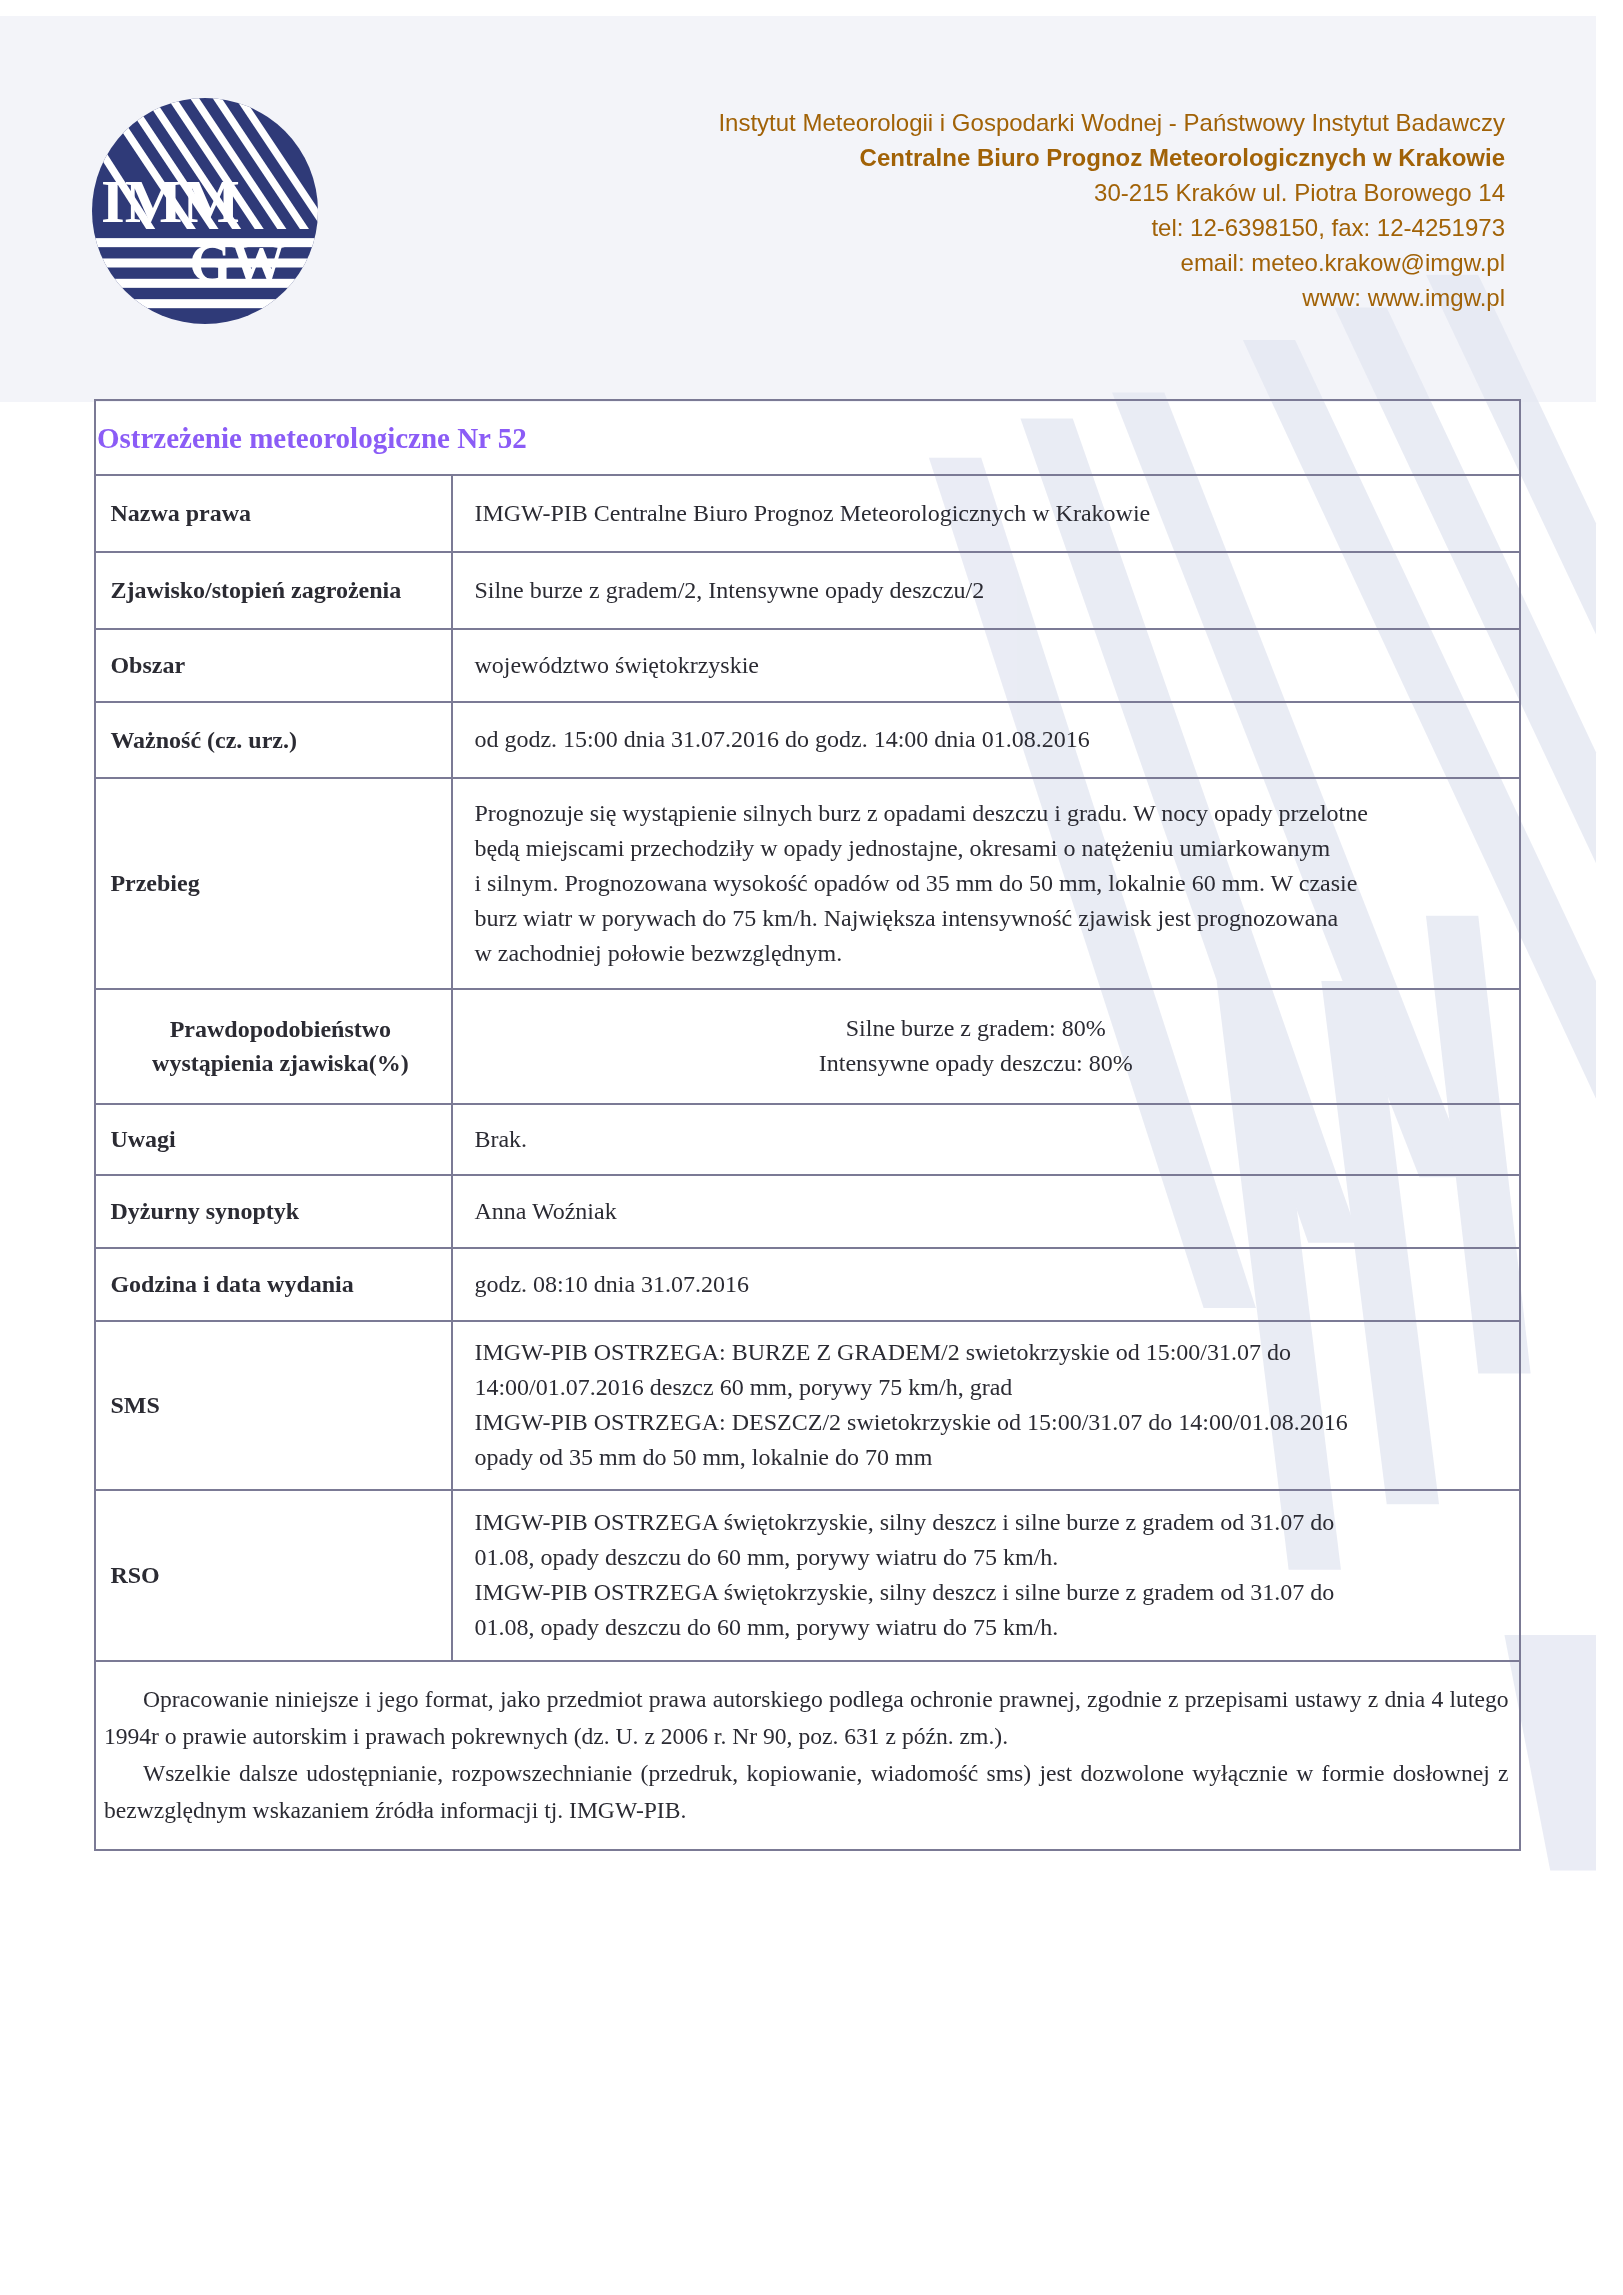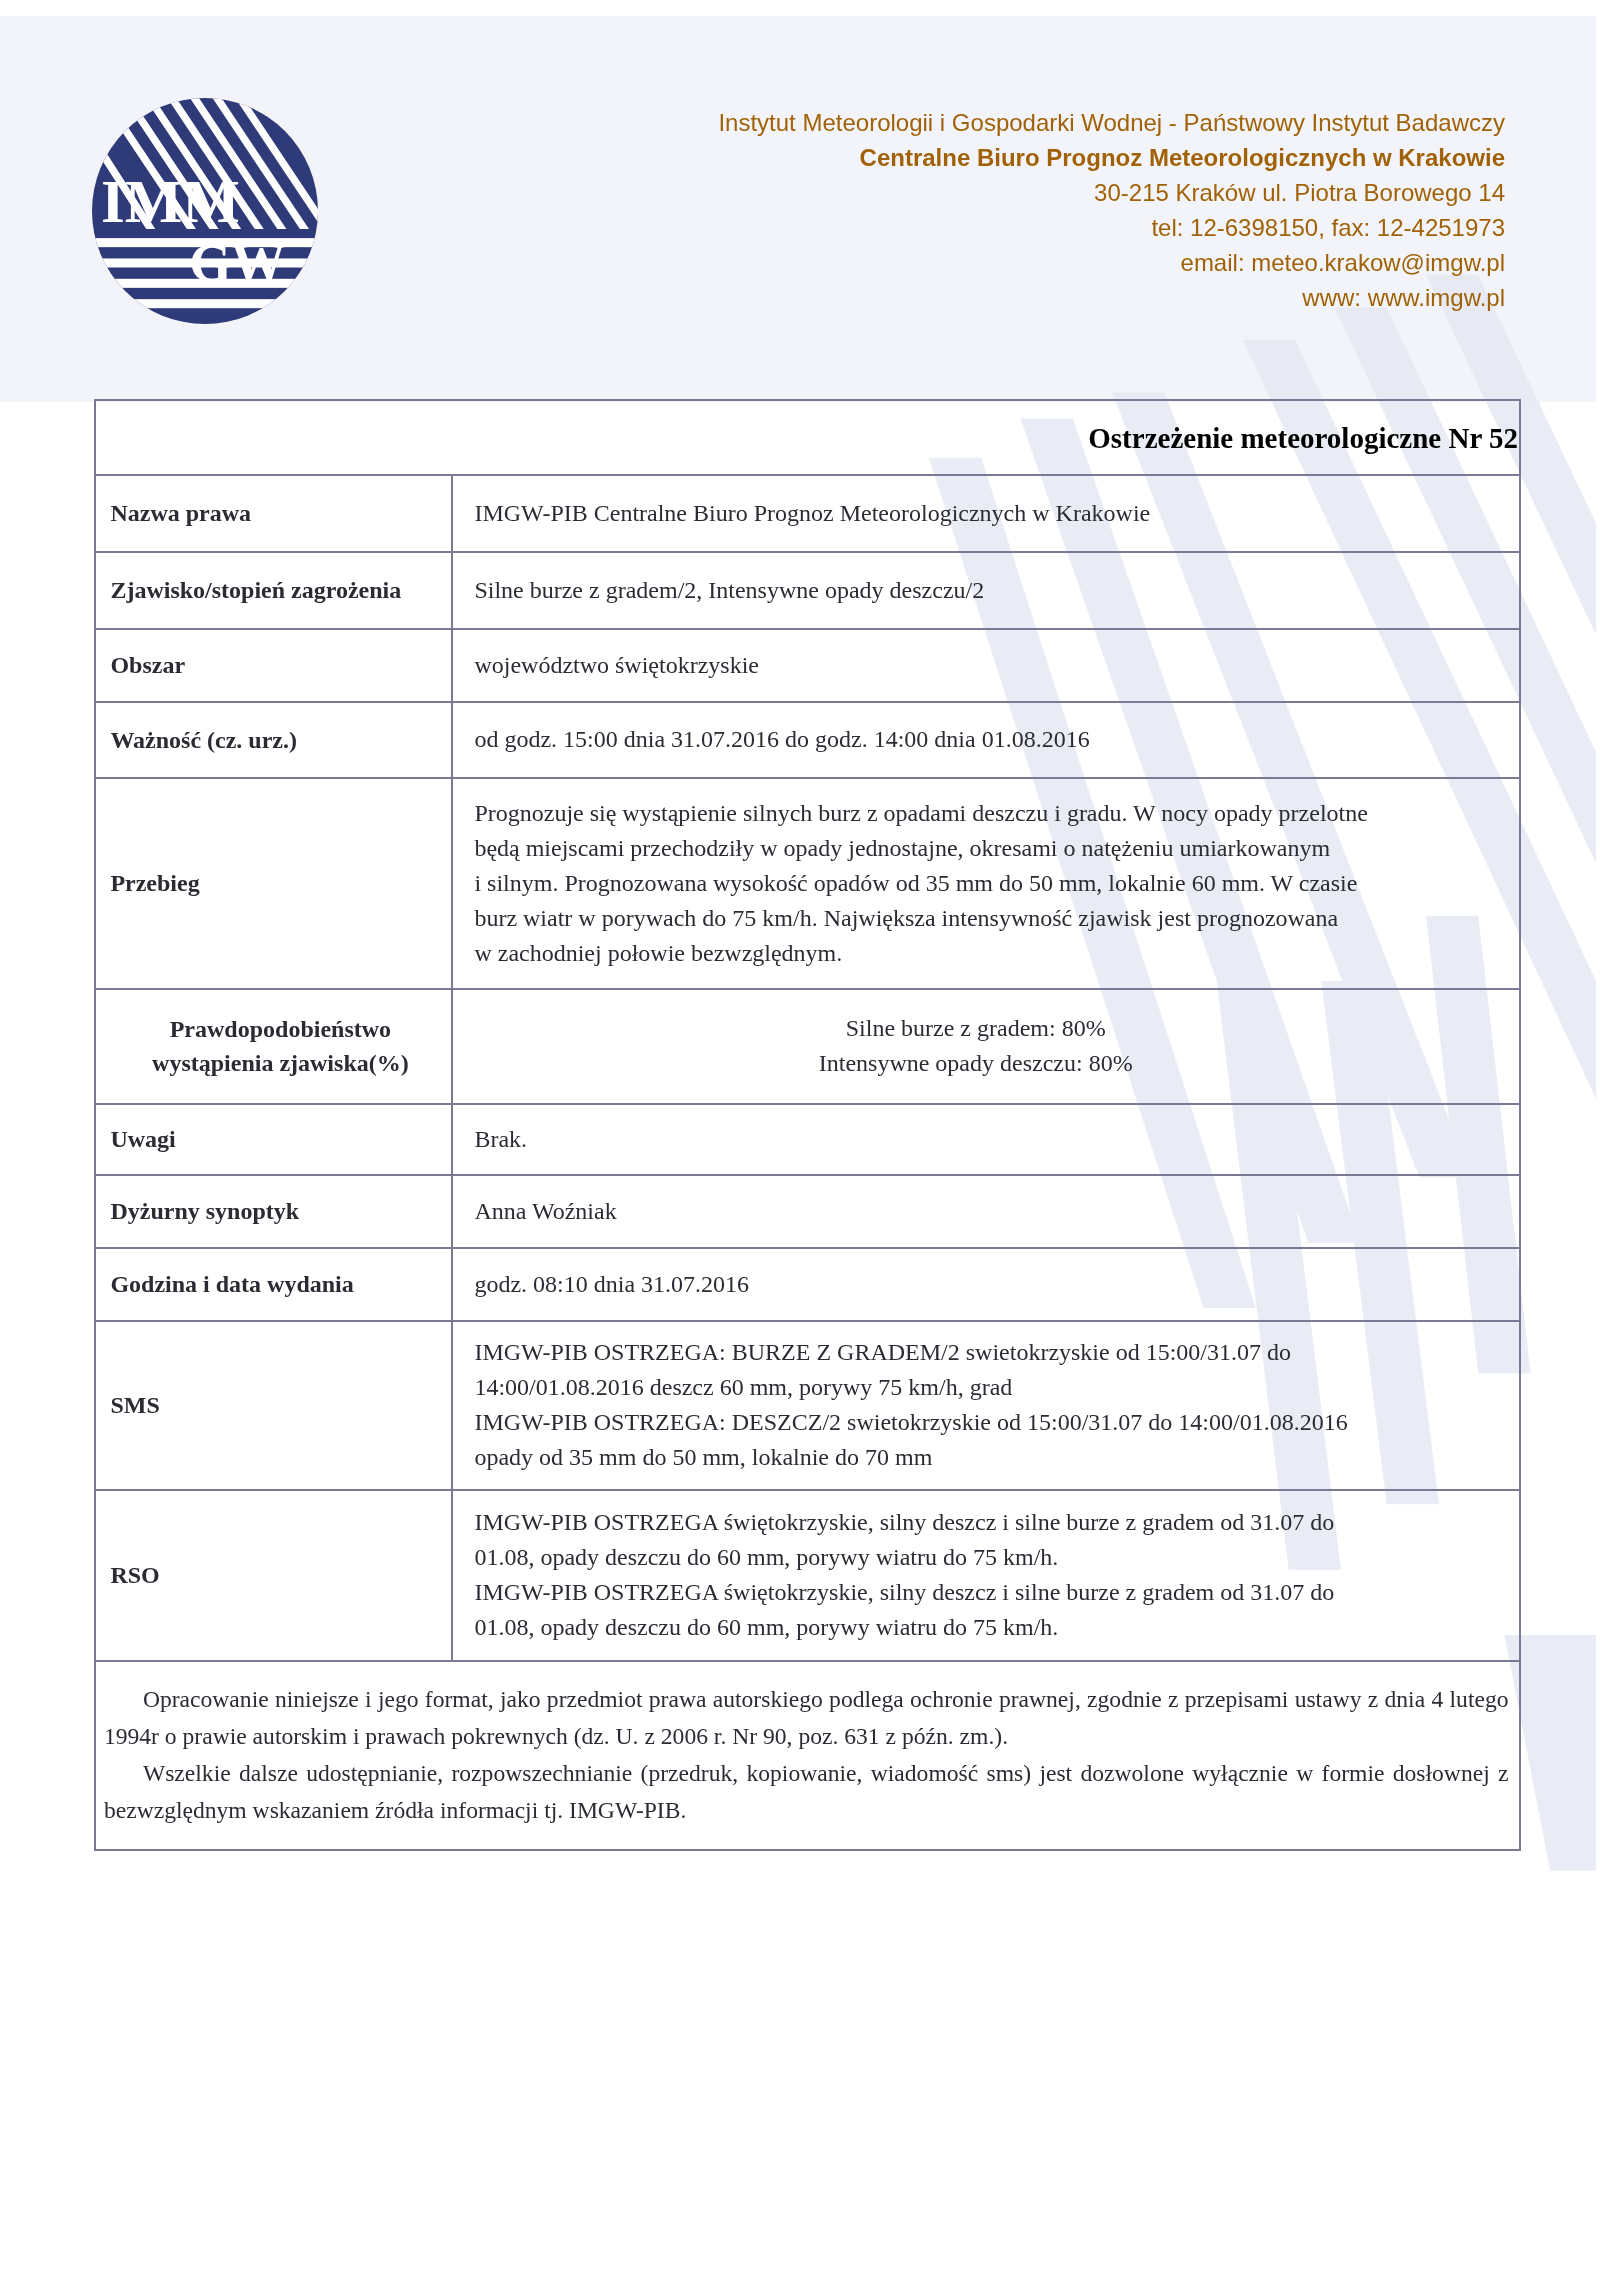--- a/index.html
+++ b/index.html
@@ -30,22 +30,22 @@
     position: absolute; left: 94px; top: 399px; width: 1427px;
     border-collapse: collapse;
     font-size: 23.6px;
   }
   table.warning td {
     border: 2px solid #7b7a95;
     vertical-align: middle;
     background: transparent;
   }
   td.title-cell {
-    height: 69px; text-align: right;
-    color: #000000; font-weight: bold; font-size: 29px;
+    height: 69px; text-align: left;
+    color: #8b5cf6; font-weight: bold; font-size: 29px;
     padding-top: 2.6px;
   }
   td.label {
     width: 340px; padding-left: 14.4px; font-weight: bold; font-size: 24px;
     line-height: 34px;
   }
   td.value {
     padding-left: 21px; padding-right: 42px; line-height: 35px; font-size: 24px;
   }
   .footer-cell { padding: 19.6px 10.5px 19.6px 7.9px; font-size: 23.6px; line-height: 37px; }
@@ -169,21 +169,21 @@
     <td class="value">Anna Woźniak</td>
   </tr>
   <tr class="r-godz">
     <td class="label">Godzina i data wydania</td>
     <td class="value">godz. 08:10 dnia 31.07.2016</td>
   </tr>
   <tr class="r-sms">
     <td class="label">SMS</td>
     <td class="value">
       <span class="line">IMGW-PIB OSTRZEGA: BURZE Z GRADEM/2 swietokrzyskie od 15:00/31.07 do</span>
-      <span class="line">14:00/01.08.2016 deszcz 60 mm, porywy 75 km/h, grad</span>
+      <span class="line">14:00/01.07.2016 deszcz 60 mm, porywy 75 km/h, grad</span>
       <span class="line">IMGW-PIB OSTRZEGA: DESZCZ/2 swietokrzyskie od 15:00/31.07 do 14:00/01.08.2016</span>
       <span class="line">opady od 35 mm do 50 mm, lokalnie do 70 mm</span>
     </td>
   </tr>
   <tr class="r-rso">
     <td class="label">RSO</td>
     <td class="value">
       <span class="line">IMGW-PIB OSTRZEGA świętokrzyskie, silny deszcz i silne burze z gradem od 31.07 do</span>
       <span class="line">01.08, opady deszczu do 60 mm, porywy wiatru do 75 km/h.</span>
       <span class="line">IMGW-PIB OSTRZEGA świętokrzyskie, silny deszcz i silne burze z gradem od 31.07 do</span>

